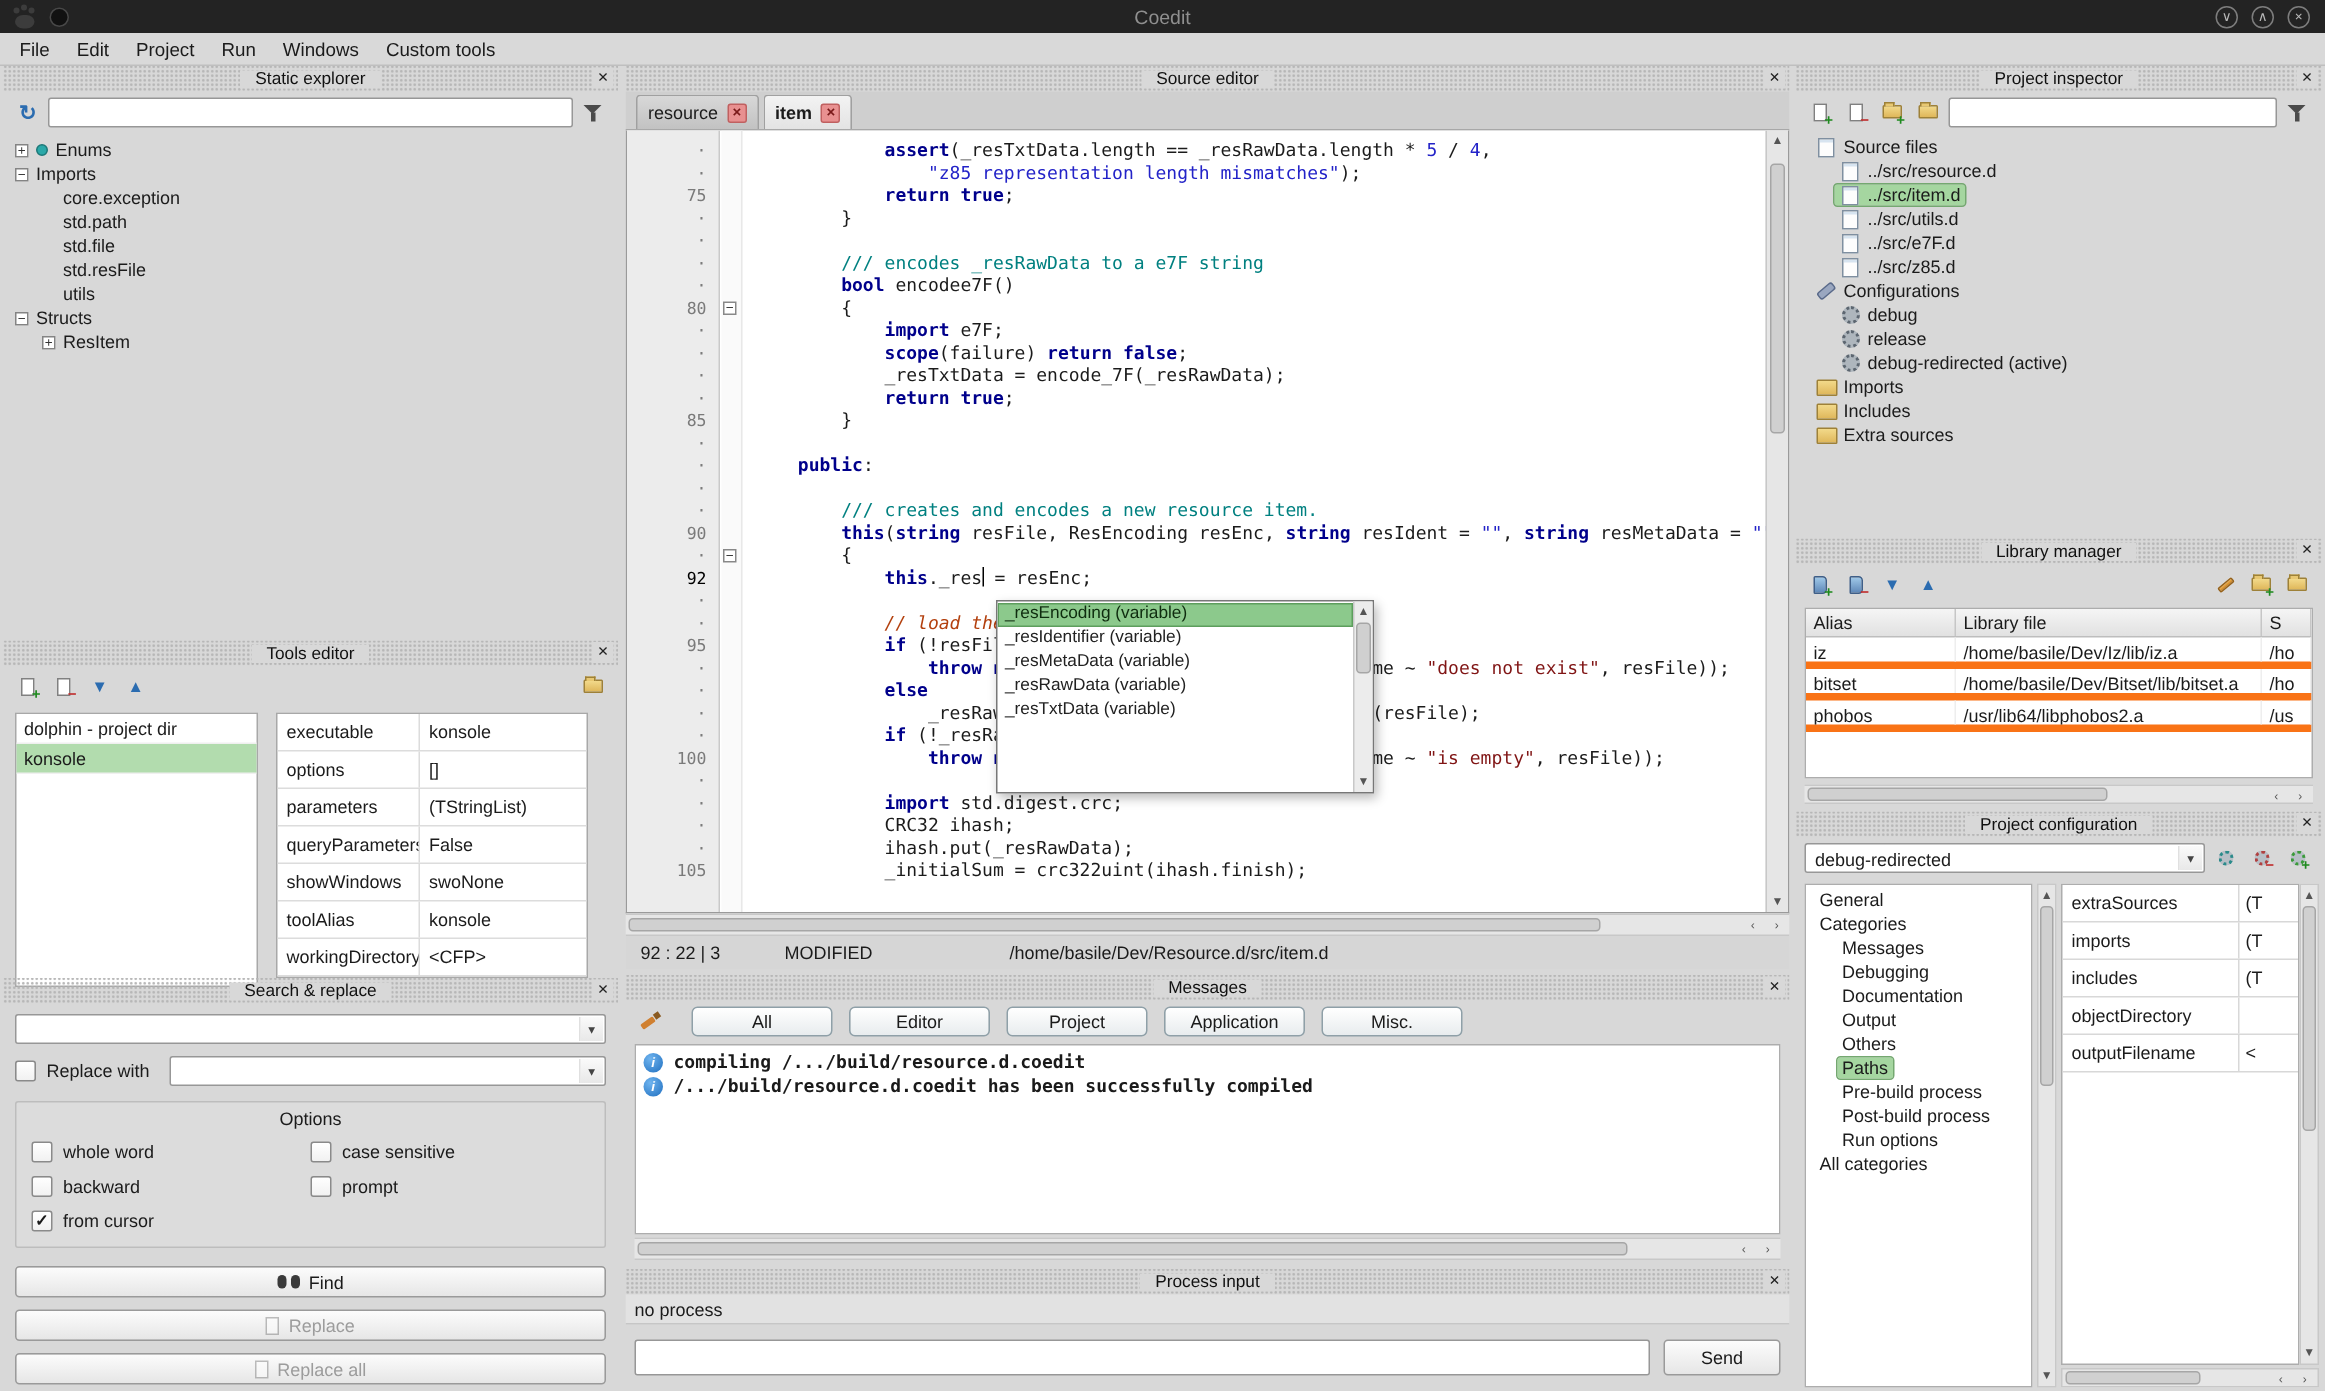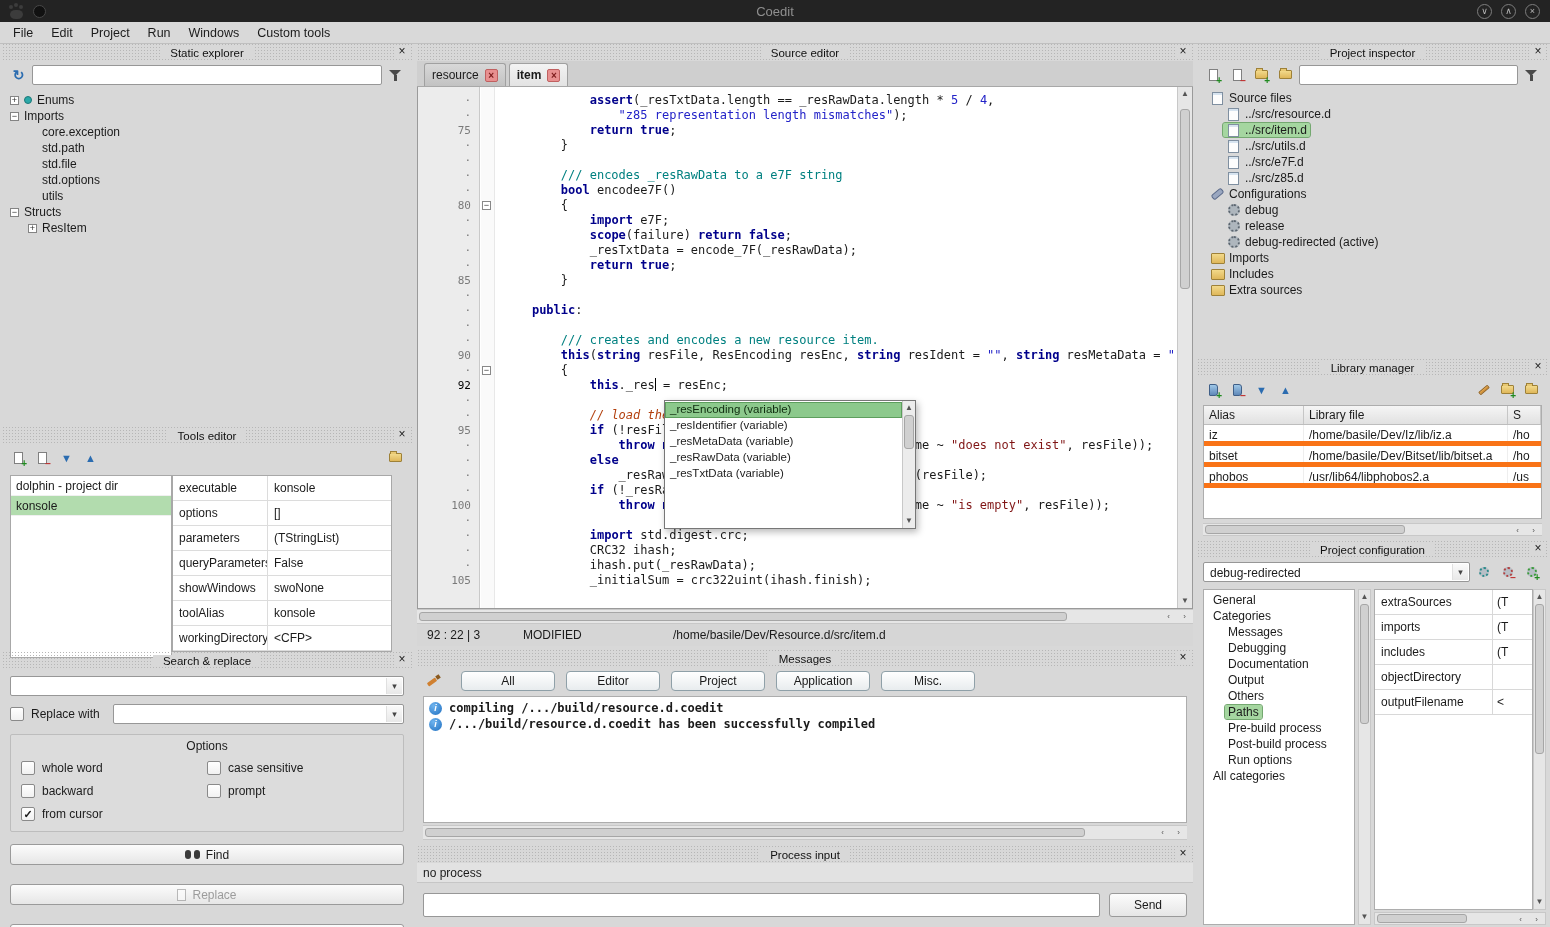--- a/index.html
+++ b/index.html
@@ -66,37 +66,37 @@
 .dot-ic{width:8px;height:8px;border-radius:50%;background:#2aa8a8;border:1px solid #1d7878;margin-right:5px;flex:none}
 .ic{display:inline-flex;width:15px;height:13px;align-items:center;justify-content:center;margin-right:4px;flex:none}
 .ic-doc::before{content:"";width:9px;height:11px;background:#fdfdfd;border:1px solid #7f8fa0;box-shadow:inset 0 2px 0 #d7e4f0}
 .ic-folder::before{content:"";width:12px;height:9px;background:linear-gradient(#f2d98a,#dfb75a);border:1px solid #9e8138;border-radius:1px}
 .ic-gear::before{content:"";width:8px;height:8px;border-radius:50%;background:#aeb6bd;border:2px dotted #5c6670}
 .ic-wrench::before{content:"";width:11px;height:4px;background:#9aa7c0;border:1px solid #5a6a8a;border-radius:2px;transform:rotate(-40deg)}
 .selwrap{display:inline-flex;align-items:center;padding:0 3px;border-radius:2px}
 .selwrap.sel{background:#a5d6a0;outline:1px solid #74a870}
 
 
-.te-body{flex:1;display:flex;padding:4px 10px 10px 8px;gap:0}
+.te-body{flex:1;display:flex;padding:4px 10px 10px 8px;gap:12px}
 .te-list{width:162px;flex:none;background:#fff;border:1px solid #a8a8a8}
 .te-item{height:20px;display:flex;align-items:center;padding:0 5px;font-size:12px;border-bottom:1px solid #f0f0f0}
 .te-item.sel{background:#b2dcae}
 .te-grid{flex:1;background:#fff;border:1px solid #a8a8a8;align-self:flex-start;width:100%}
 .pgrow{display:flex;height:25px;border-bottom:1px solid #dcdcdc}
 .pgkey{width:95px;flex:none;padding:5px 6px;border-right:1px solid #dcdcdc;font-size:12px;white-space:nowrap;overflow:hidden}
 .pgval{flex:1;padding:5px 6px;font-size:12px;white-space:nowrap;overflow:hidden}
 
 
 .sr-body{flex:1;padding:7px 8px;display:flex;flex-direction:column}
 .sr-row{display:flex;align-items:center;gap:7px;margin-bottom:8px}
 .optbox{border:1px solid #bdbdbd;border-radius:2px;margin:2px 0 12px;padding:4px 10px 10px;position:relative;background:#dcdcdc}
 .optbox .obt{display:block;text-align:center;font-size:12px;margin-bottom:8px}
 .optgrid{display:grid;grid-template-columns:1fr 1fr;row-gap:9px}
 .opt{display:flex;align-items:center;gap:7px;font-size:12px}
-.srbtn{margin-bottom:19px}
+.srbtn{margin-bottom:8px}
 
 
 .tabbar{flex:none;height:26px;background:#cfcfcf;border-bottom:1px solid #a8a8a8;display:flex;align-items:flex-end;padding-left:7px;gap:3px}
 .tab{height:23px;display:flex;align-items:center;gap:6px;padding:0 7px;border:1px solid #a0a0a0;border-bottom:none;border-radius:3px 3px 0 0;background:linear-gradient(#d8d8d8,#c2c2c2);font-size:12px}
 .tab.act{background:linear-gradient(#f3f3f3,#e3e3e3);font-weight:bold}
 .tabx{width:13px;height:13px;border-radius:2px;background:#e89090;border:1px solid #c06060;color:#7a1a1a;font-size:10px;line-height:11px;text-align:center;font-weight:bold;flex:none}
 .edwrap{flex:1;position:relative;background:#fff;border:1px solid #9a9a9a;border-top:none;overflow:hidden}
 .codecol{position:absolute;top:0;left:0;right:15px;bottom:0;overflow:hidden;padding-top:6px}
 .gutbg{position:absolute;left:0;top:0;bottom:0;width:62px;background:#ececec;border-right:1px solid #c9c9c9}
 .foldbg{position:absolute;left:63px;top:0;bottom:0;width:14px;background:#fafafa;border-right:1px solid #e8e8e8}
@@ -220,21 +220,21 @@
         <div class="tree-row" style="padding-left: 24px;">
           <span class="exp-sp"></span>
           <span class="tree-lbl">std.path</span>
         </div>
         <div class="tree-row" style="padding-left: 24px;">
           <span class="exp-sp"></span>
           <span class="tree-lbl">std.file</span>
         </div>
         <div class="tree-row" style="padding-left: 24px;">
           <span class="exp-sp"></span>
-          <span class="tree-lbl">std.options</span>
+          <span class="tree-lbl">std.resFile</span>
         </div>
         <div class="tree-row" style="padding-left: 24px;">
           <span class="exp-sp"></span>
           <span class="tree-lbl">utils</span>
         </div>
         <div class="tree-row" style="padding-left: 6px;">
           <span class="exp">−</span>
           <span class="tree-lbl">Structs</span>
         </div>
         <div class="tree-row" style="padding-left: 24px;">

